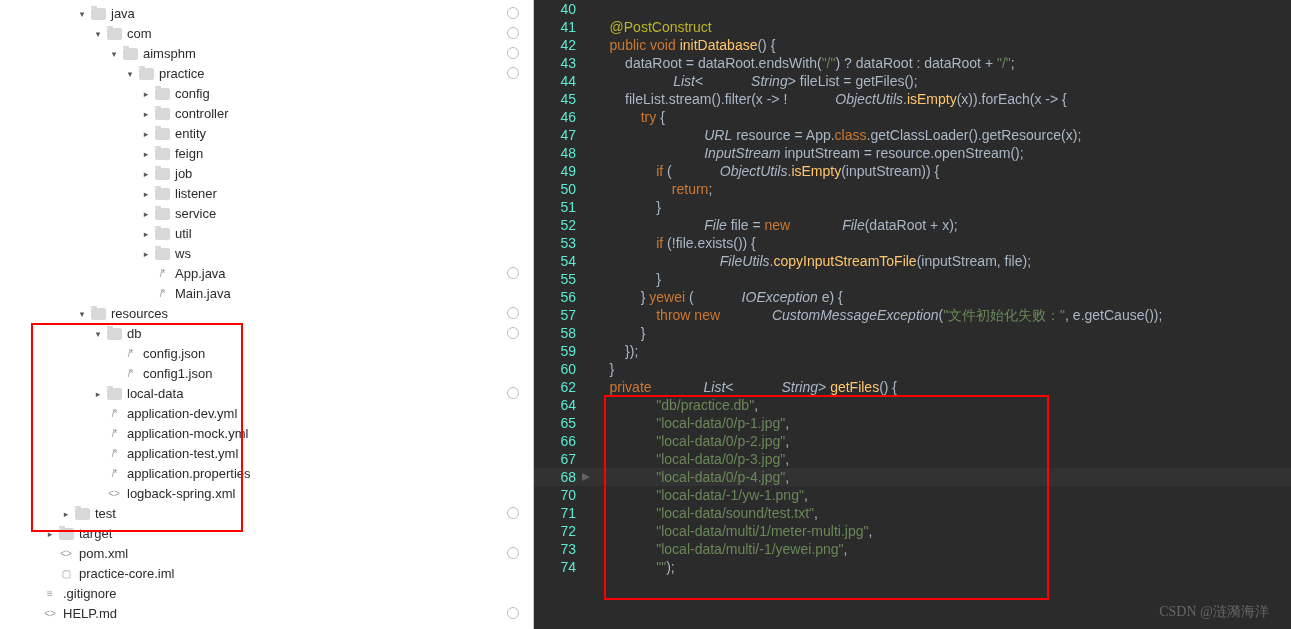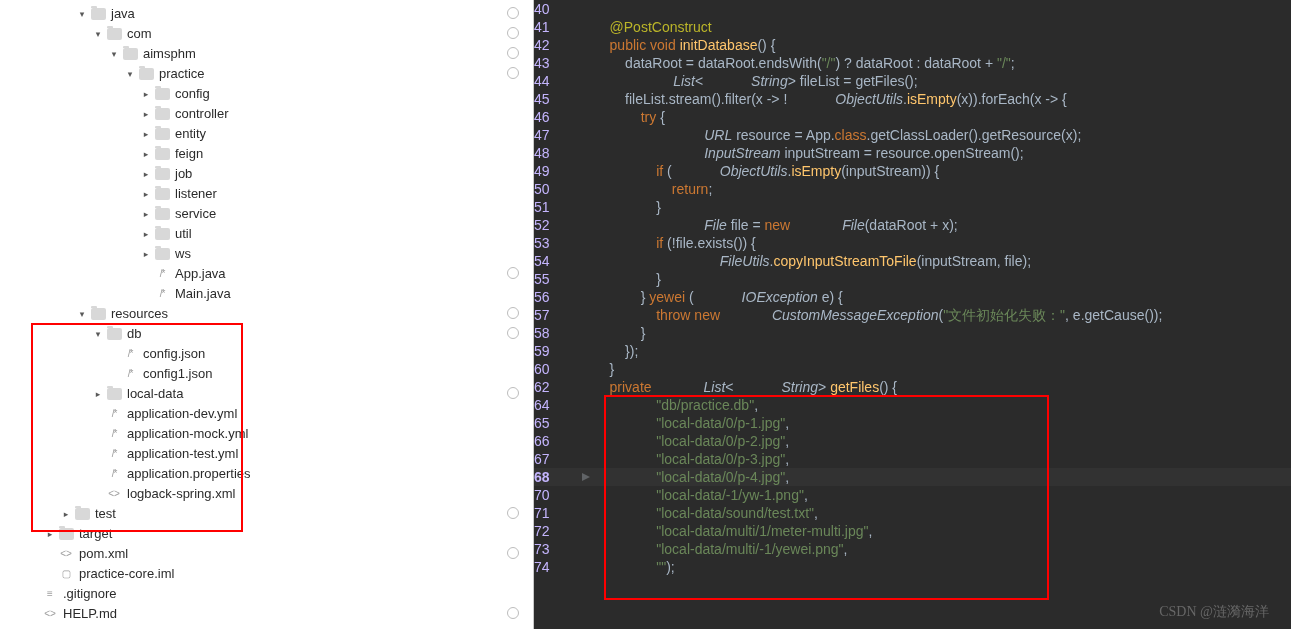--- a/index.html
+++ b/index.html
@@ -15,22 +15,22 @@
 .fold { background:#d8d8d8; border-radius:2px; width:15px; height:12px; position:relative; }
 .fold::before { content:""; position:absolute; top:-2px; left:0; width:6px; height:2px; background:#d8d8d8; border-radius:1px 1px 0 0;}
 .file-txt { color:#9e9e9e; letter-spacing:-1px; font-size:10px; }
 .xml-ico { color:#9e9e9e; font-size:10px; }
 .circle-badge { position:absolute; right:14px; top:3px; width:12px; height:12px; border:1px solid #bdbdbd; border-radius:50%; }
 .hl-red { border:2px solid #ff0000; position:absolute; left:31px; width:212px; pointer-events:none; }
 
 
 .editor { flex:1; height:100%; background:#2b2b2b; color:#a9b7c6; font-family: Consolas, "Courier New", monospace; font-size:14px; position:relative; overflow:hidden;}
 .eline { display:flex; height:18px; line-height:18px; white-space:pre; }
-.gutter { width:60px; text-align:left; padding-right:18px; color:#c4b5fd; user-select:none; position:relative;}
-.lnsel { background:#323232;font-weight:bold; }
+.gutter { width:60px; text-align:right; padding-right:18px; color:#5eead4; user-select:none; position:relative;}
+.lnsel { background:#323232; }
 .caret-line .gutter::after { content:""; position:absolute; right:4px; top:5px; width:8px; height:8px; background:#606366; clip-path: polygon(0 0, 100% 50%, 0 100%);}
 .code { flex:1; }
 .kw { color:#cc7832; }
 .ann { color:#bbb529; }
 .str { color:#6a8759; }
 .type { color:#a9b7c6; font-style:italic;margin-left:48px; }
 .cls { color:#a9b7c6; }
 .mth { color:#ffc66d; }
 .red-code-box { border:2px solid #ff0000; position:absolute; pointer-events:none; }
 .watermark { position:absolute; right:22px; bottom:8px; color:#7a7a7a; font-size:14px; font-family:Liberation Serif, serif; opacity:.75; }

